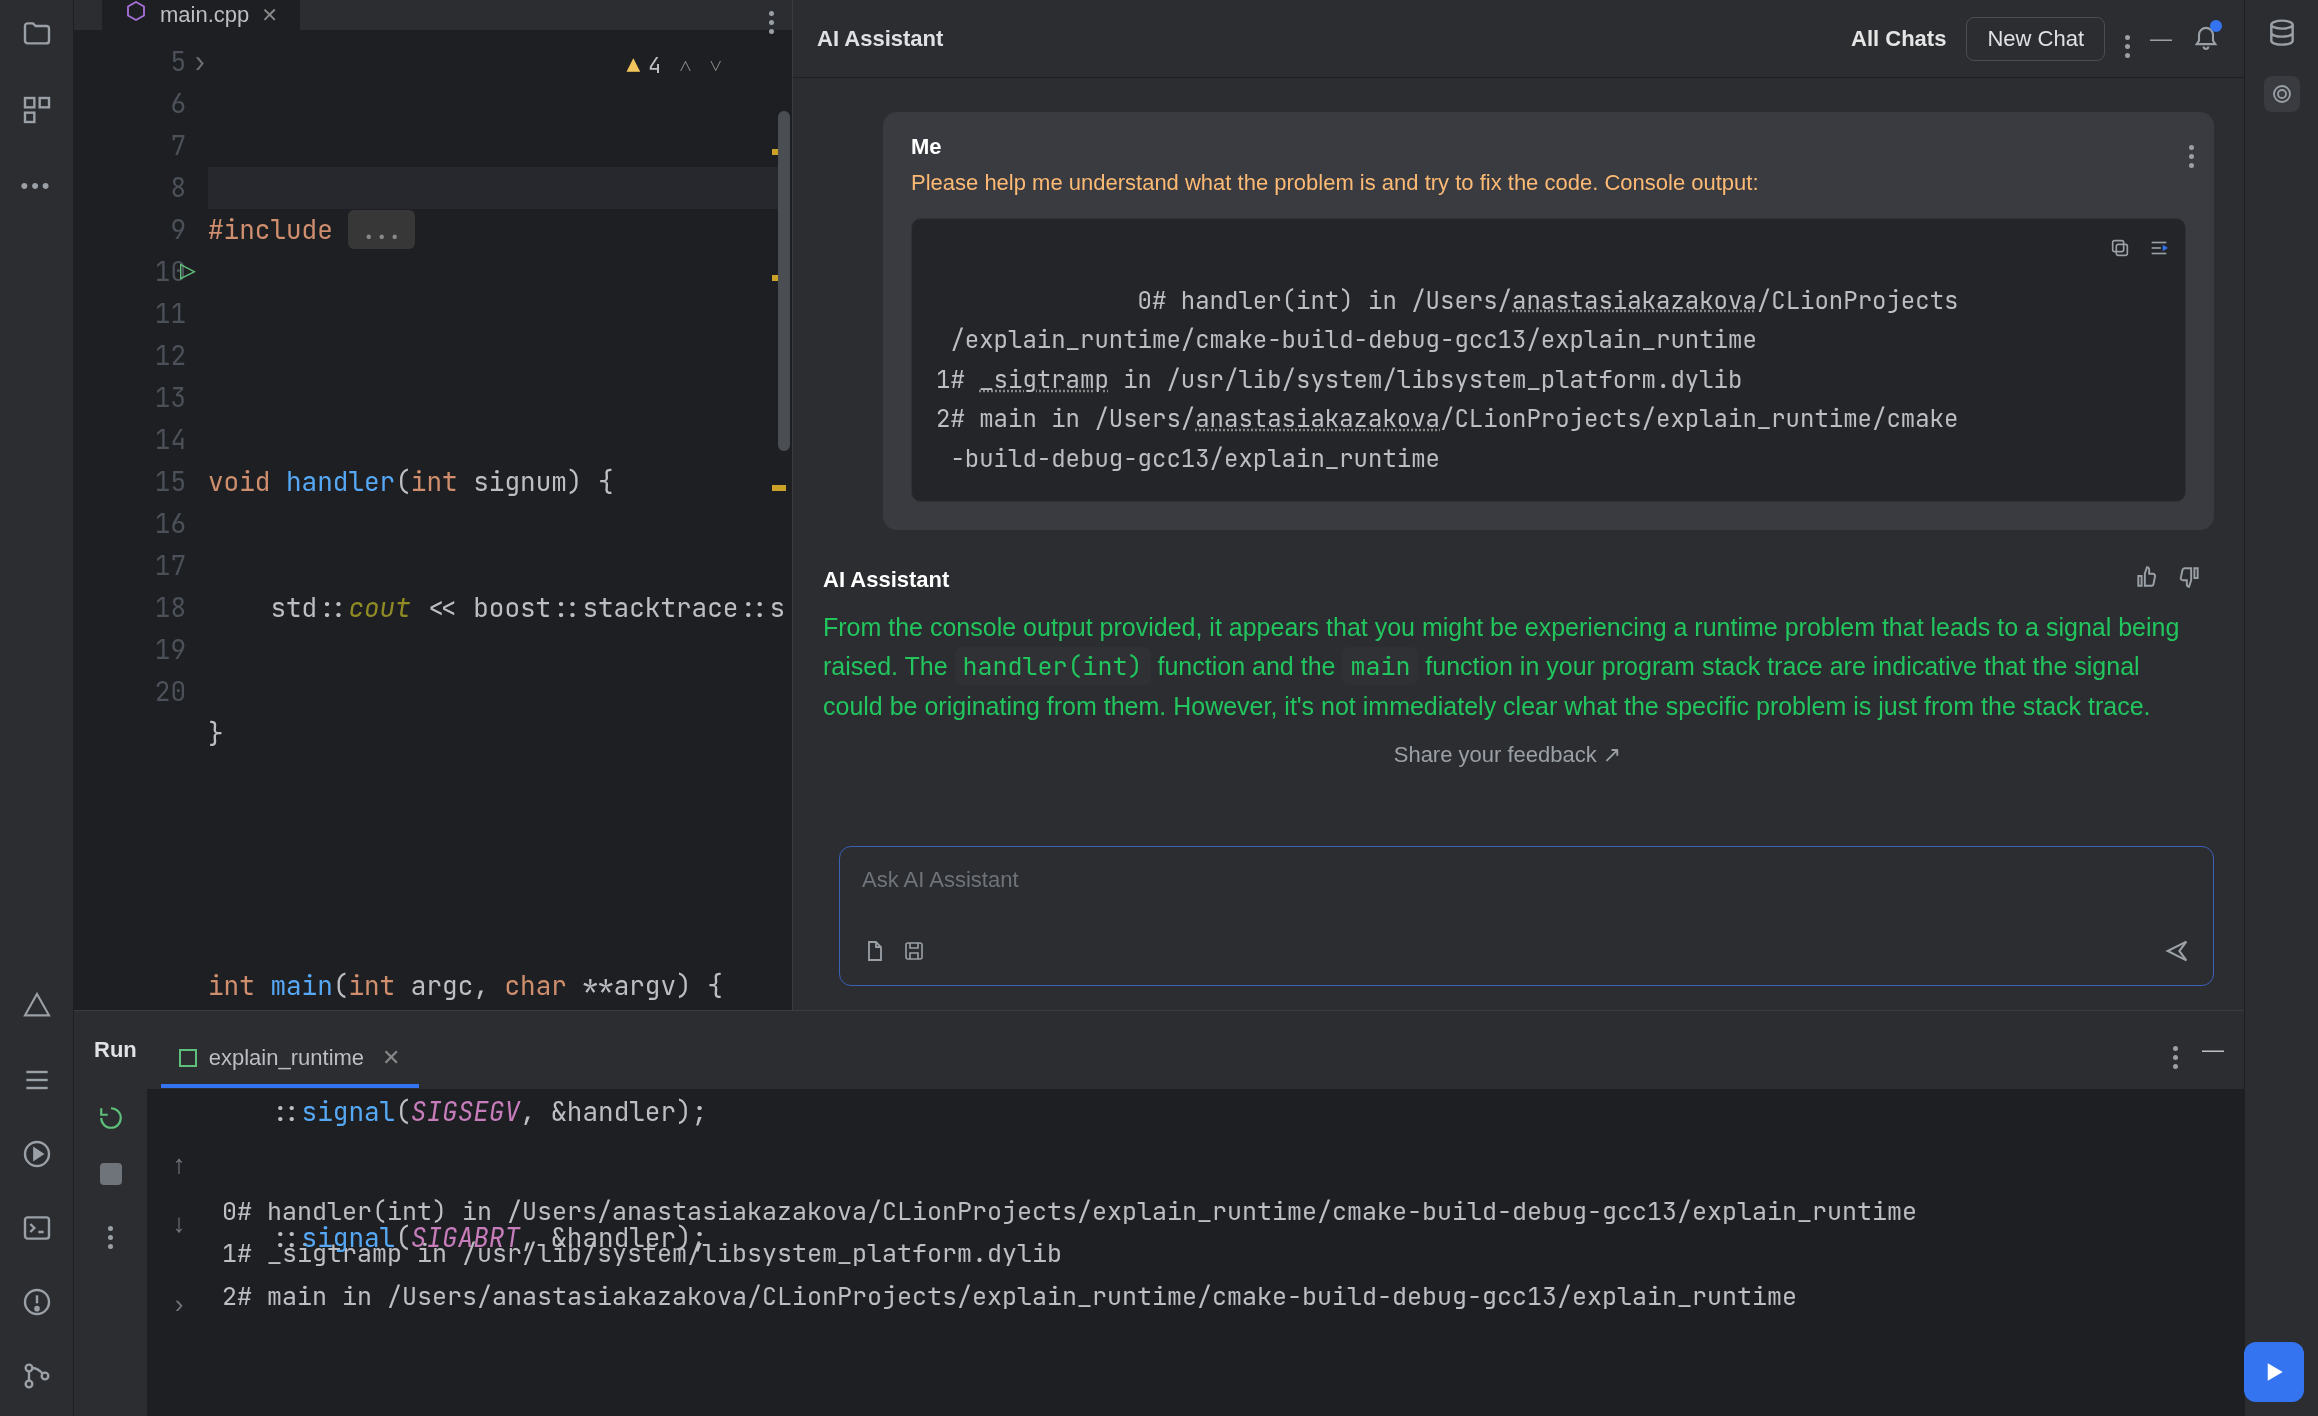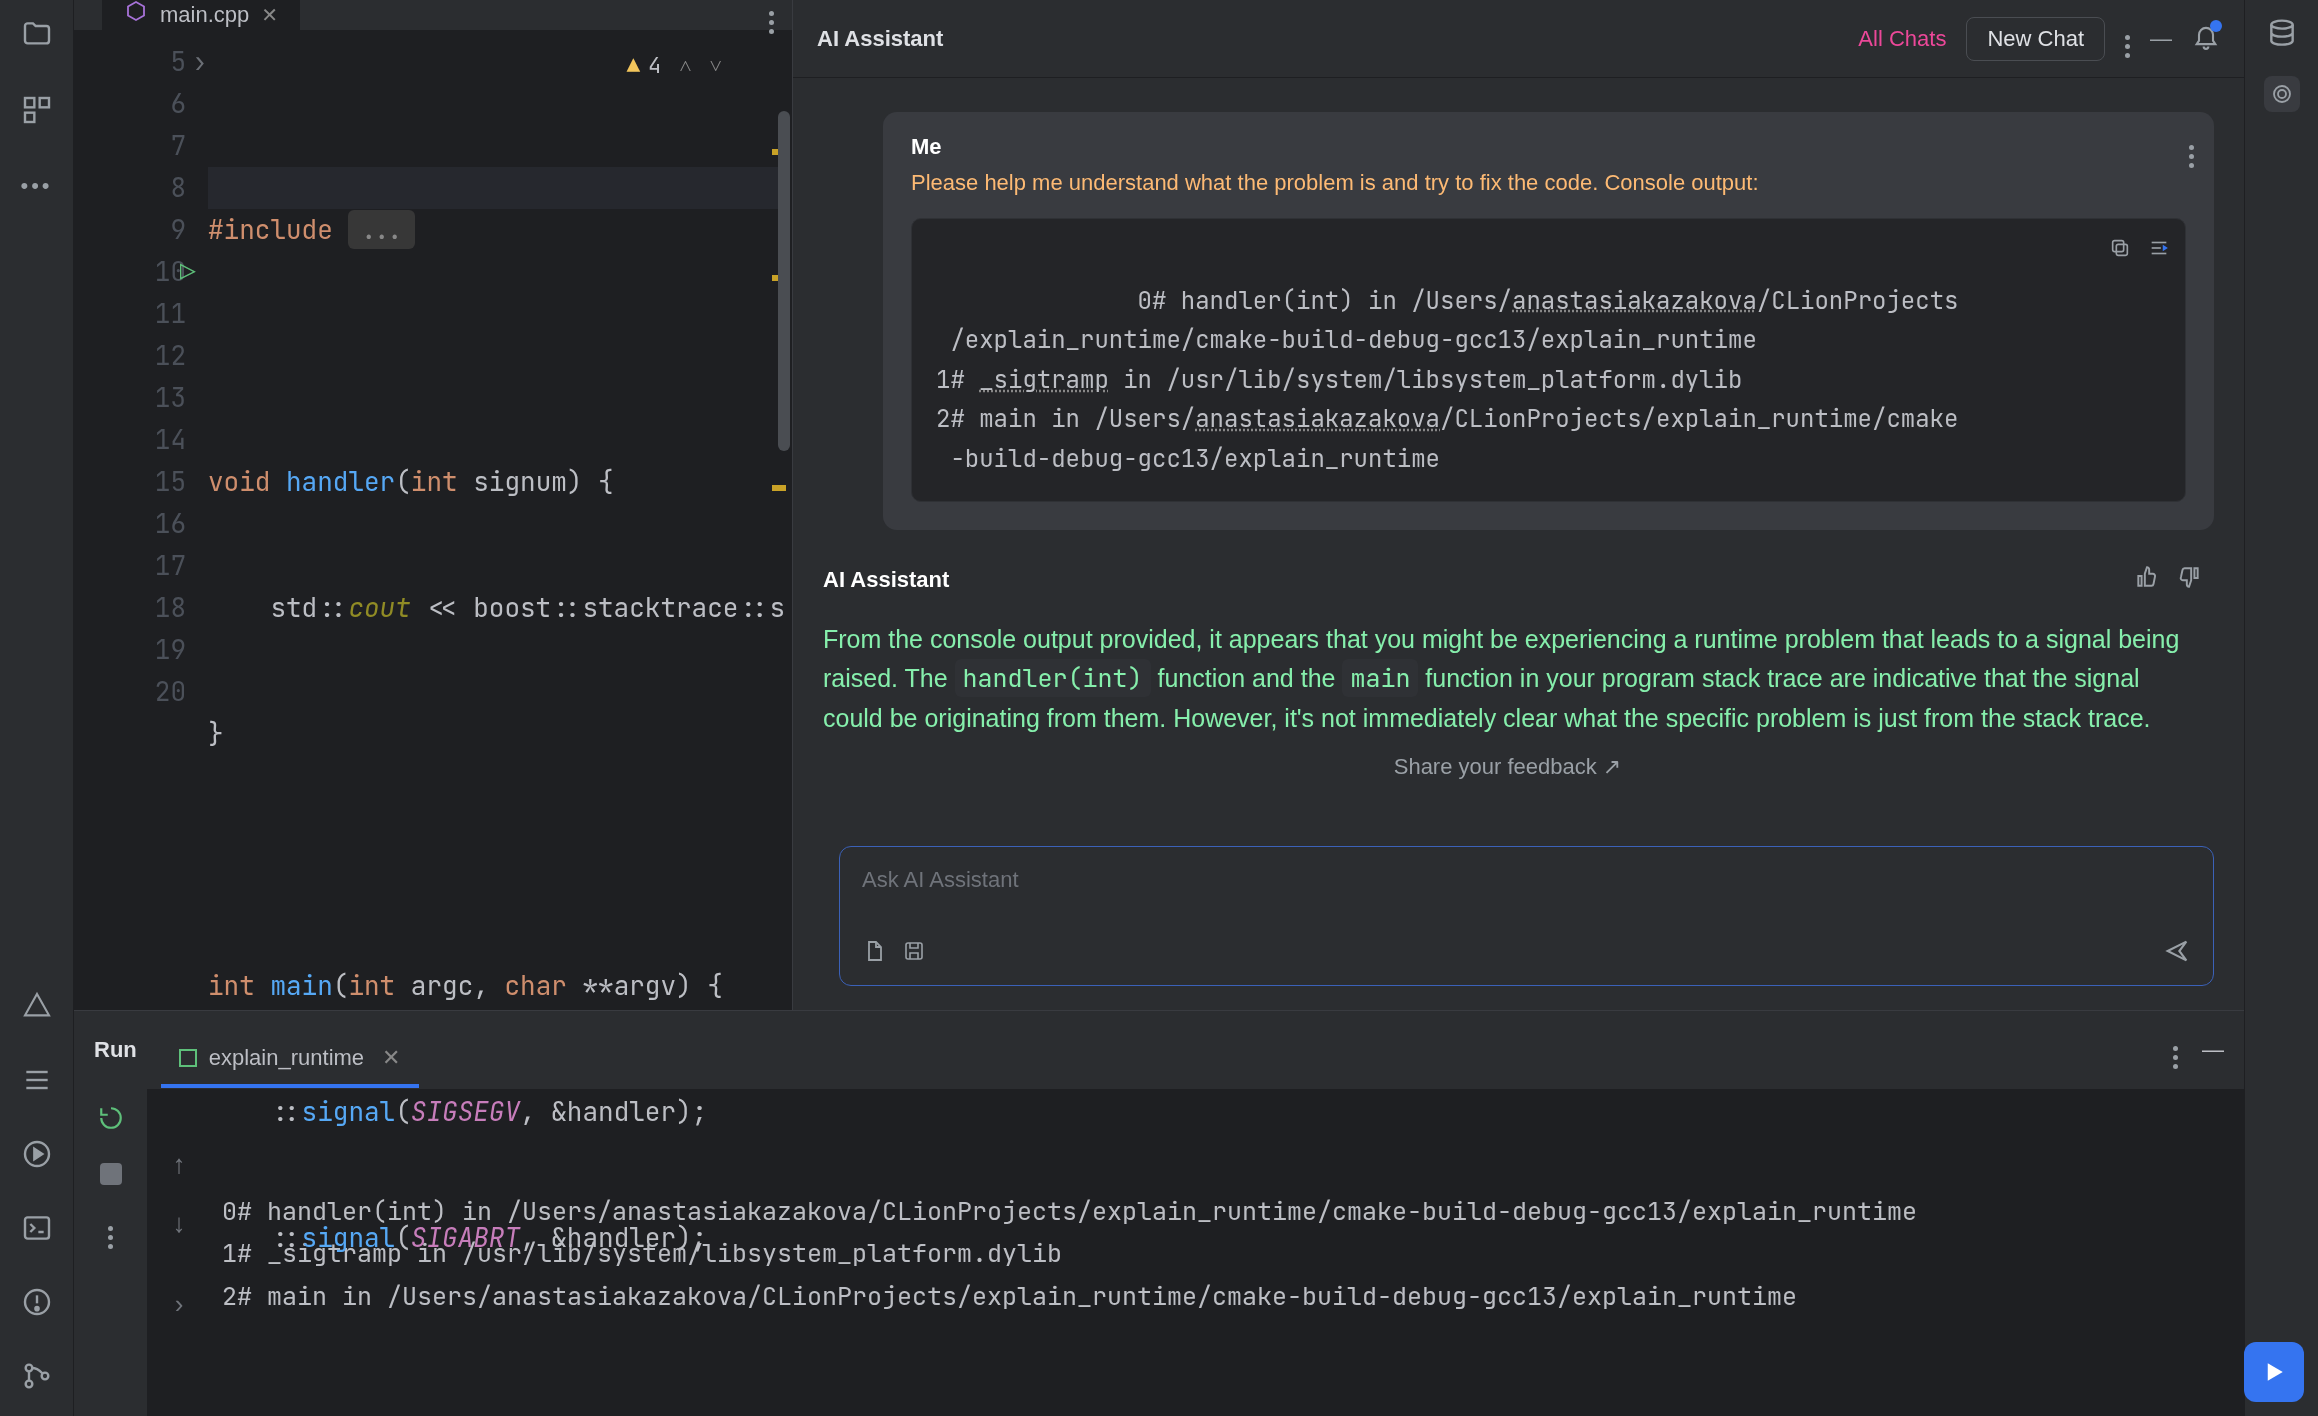--- a/index.html
+++ b/index.html
@@ -140,21 +140,21 @@
 }
 .ai-header {
   height:78px;
   display:flex; align-items:center;
   padding: 0 24px;
   border-bottom:1px solid #1e1f22;
   gap: 18px;
 }
 .ai-title { font-weight:600; color:#dfe1e5; }
 .ai-header-right { margin-left:auto; display:flex; align-items:center; gap:20px; }
-.link { color:#ec4899; }
+.link { color:#e5e5e5;font-weight:bold; }
 .btn-outline {
   border:1px solid #4a4d52; border-radius:8px;
   padding:8px 20px; color:#dfe1e5;
   background:transparent;
 }
 .mini-icon { color:#9aa0a6; }
 
 .chat-scroll {
   flex:1; overflow:auto; padding: 24px 30px 0 30px;
 }
@@ -180,21 +180,21 @@
   word-break: break-all;
 }
 .code-block .underline { text-decoration: underline dotted #888; }
 .cb-actions { position:absolute; top:12px; right:14px; display:flex; gap:16px; color:#9aa0a6; }
 
 .assistant-block { padding: 10px 12px 0 0; }
 .assistant-head { display:flex; align-items:center; }
 .assistant-name { font-weight:700; color:#fff; }
 .thumbs { margin-left:auto; display:flex; gap:16px; color:#9aa0a6; }
 .assistant-body {
-  margin-top:24px; color:#86efac; line-height:1.58; font-size: 25px;
+  margin-top:12px; color:#22c55e; line-height:1.58; font-size: 25px;
 }
 .code-inline {
   font-family: "JetBrains Mono", Menlo, Consolas, monospace;
   background:#2f3135; padding:2px 8px; border-radius:6px;
 }
 .feedback-link {
   text-align:center; color:#9aa0a6; margin: 16px 10px 0 0;
 }
 .feedback-link a { color:#9aa0a6; text-decoration:none; }
 

